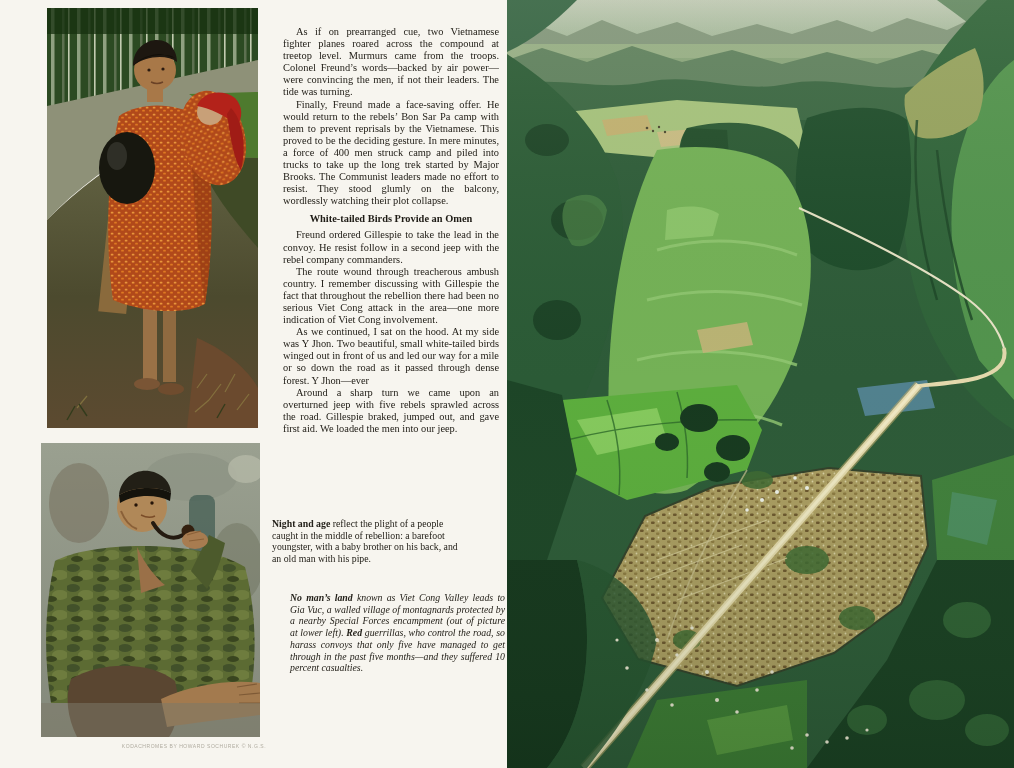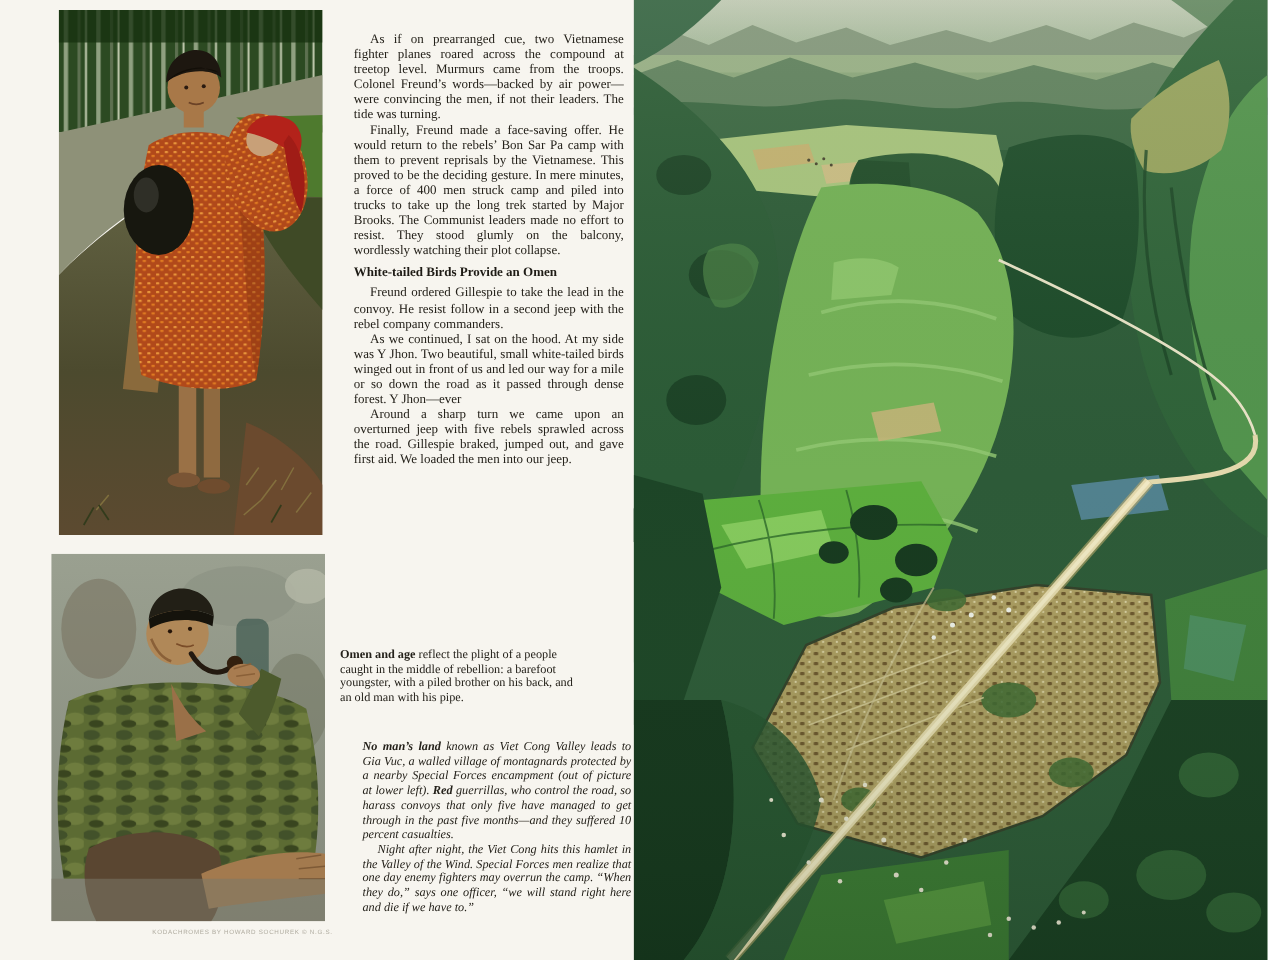--- a/index.html
+++ b/index.html
@@ -17,21 +17,21 @@
   .aerial-photo{position:absolute;left:507px;top:0;width:507px;height:768px;}
 
   .text-col{
     position:absolute;left:283px;top:26px;width:216px;
     font-size:10.4px;line-height:12.1px;color:#24211a;
     text-align:justify;
   }
   .text-col p{margin:0;text-indent:13px;}
   .text-col h3{
     margin:6px 0 4px 0;font-size:10.4px;line-height:12px;
-    font-weight:bold;text-indent:0;color:#1e1b15;
+    text-align:center;font-weight:bold;text-indent:0;color:#1e1b15;
   }
 
   .caption{color:#24211a;position:absolute;}
   .caption-youth{
     left:272px;top:518px;width:194px;
     font-size:9.8px;line-height:11.7px;text-align:left;
   }
   .caption-nomans{
     left:290px;top:592px;width:215px;
     font-size:9.8px;line-height:11.7px;text-align:justify;font-style:italic;
@@ -166,35 +166,35 @@
         <path d="M0,260 L219,260 L219,294 L0,294 Z" fill="#7c7868" opacity="0.55"></path>
       </g>
     </svg>
   </figure>
 
   <div class="text-col">
     <p>As if on prearranged cue, two Vietnamese fighter planes roared across the compound at treetop level. Murmurs came from the troops. Colonel Freund’s words—backed by air power—were convincing the men, if not their leaders. The tide was turning.</p>
     <p>Finally, Freund made a face-saving offer. He would return to the rebels’ Bon Sar Pa camp with them to prevent reprisals by the Vietnamese. This proved to be the deciding gesture. In mere minutes, a force of 400 men struck camp and piled into trucks to take up the long trek started by Major Brooks. The Communist leaders made no effort to resist. They stood glumly on the balcony, wordlessly watching their plot collapse.</p>
     <h3>White-tailed Birds Provide an Omen</h3>
     <p>Freund ordered Gillespie to take the lead in the convoy. He resist follow in a second jeep with the rebel company commanders.</p>
+    <p>The route wound through treacherous ambush country. I remember discussing with Gillespie the fact that throughout the rebellion there had been no serious Viet Cong attack in the area—one more indication of Viet Cong involvement.</p>
     <p>As we continued, I sat on the hood. At my side was Y Jhon. Two beautiful, small white-tailed birds winged out in front of us and led our way for a mile or so down the road as it passed through dense forest. Y Jhon—ever</p>
     <p>Around a sharp turn we came upon an overturned jeep with five rebels sprawled across the road. Gillespie braked, jumped out, and gave first aid. We loaded the men into our jeep.</p>
   </div>
 
   <div class="caption caption-youth">
     <p>
-      <span class="cap-lead">Omen and age</span><span> reflect the plight of a people caught in the middle of rebellion: a barefoot youngster, with a piled brother on his back, and an old man with his pipe.</span>
+      <span class="cap-lead">Night and age</span><span> reflect the plight of a people caught in the middle of rebellion: a barefoot youngster, with a baby brother on his back, and an old man with his pipe.</span>
     </p>
   </div>
 
   <div class="caption caption-nomans">
     <p>
       <span class="cap-lead">No man’s land</span><span> known as Viet Cong Valley leads to Gia Vuc, a walled village of montagnards protected by a nearby Special Forces encampment (out of picture at lower left). </span><span class="cap-lead">Red</span><span> guerrillas, who control the road, so harass convoys that only five have managed to get through in the past five months—and they suffered 10 percent casualties.</span>
     </p>
-    <p class="indent">Night after night, the Viet Cong hits this hamlet in the Valley of the Wind. Special Forces men realize that one day enemy fighters may overrun the camp. “When they do,” says one officer, “we will stand right here and die if we have to.”</p>
   </div>
 
   <div class="page-number">60</div>
   <div class="credit-line">KODACHROMES BY HOWARD SOCHUREK © N.G.S.</div>
 
   <figure class="aerial-photo">
     <svg viewBox="0 0 507 768" preserveAspectRatio="none" aria-hidden="true">
       <defs>
         <linearGradient id="sky" x1="0" y1="0" x2="0" y2="1">
           <stop offset="0" stop-color="#c6cdbb"></stop>

